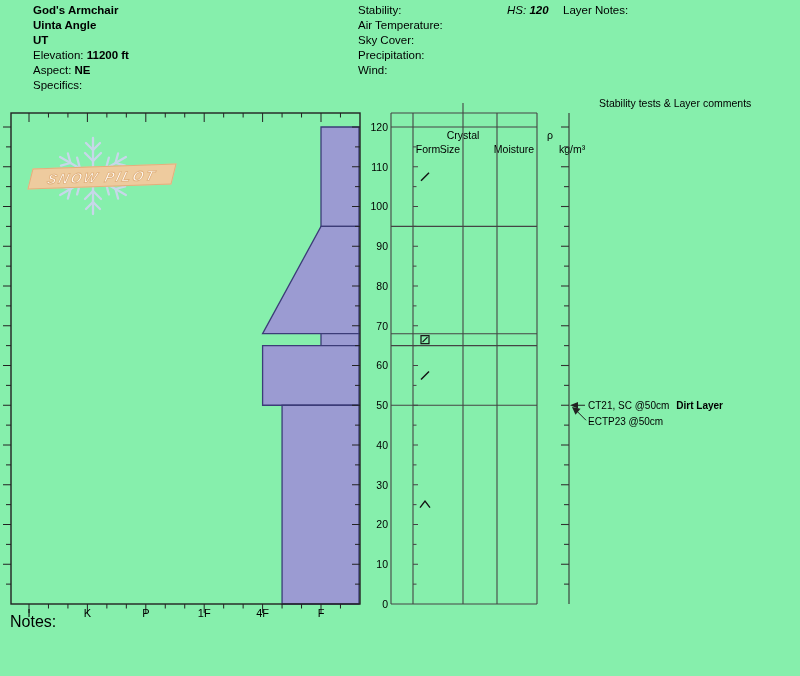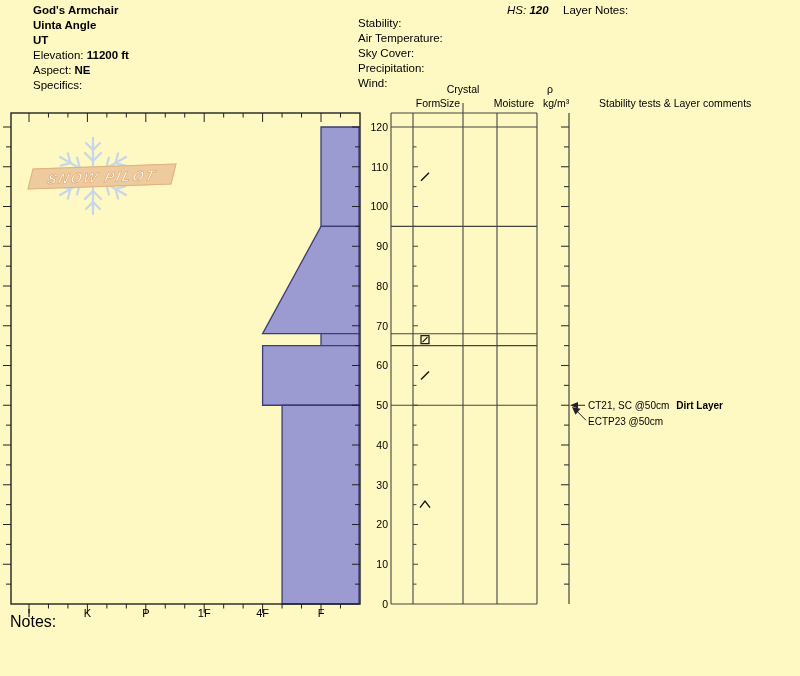--- a/index.html
+++ b/index.html
@@ -1,21 +1,21 @@
 <!DOCTYPE html>
 <html><head>
 <meta charset="utf-8">
 <style>
   html,body{margin:0;padding:0;background:#fff;}
-  .page{position:relative;width:800px;height:676px;background:#fef9c3;overflow:hidden;
+  .page{position:relative;width:800px;height:676px;background:#86efac;overflow:hidden;
         font-family:"Liberation Sans",sans-serif;color:#000;}
   .hblock{position:absolute;top:3px;font-size:11.5px;line-height:15px;white-space:nowrap;}
   .b{font-weight:bold;}
   .colhdr{position:absolute;font-size:10.5px;white-space:nowrap;}
-  .ctr{transform:translateX(-50%);}
+  .ctr{transform:translateX(-50%);margin-top:46px;}
   #profile-svg{position:absolute;left:0;top:0;z-index:2;}
   #profile-svg text{font-family:"Liberation Sans",sans-serif;fill:#000;}
   .logo{position:absolute;left:24px;top:135px;width:160px;height:90px;z-index:1;}
   .logo-banner{position:absolute;left:6px;top:31px;width:142px;height:19px;
       background:#eecb9e;border:1px solid #e2b07c;transform:skew(-14deg,-2deg);
       display:flex;align-items:center;justify-content:center;}
   .logo-banner span{font-weight:bold;font-style:italic;font-size:14px;letter-spacing:2px;
       color:#fdf8f1;-webkit-text-stroke:0.8px #dfae79;white-space:nowrap;}
   .notes{position:absolute;left:10px;top:613px;font-size:16px;}
 </style>
@@ -27,39 +27,39 @@
   <div class="hblock" style="left:33px;">
     <div class="b">God's Armchair</div>
     <div class="b">Uinta Angle</div>
     <div class="b">UT</div>
     <div><span>Elevation:</span> <span class="b">11200 ft</span></div>
     <div><span>Aspect:</span> <span class="b">NE</span></div>
     <div>Specifics:</div>
   </div>
 
 
-  <div class="hblock" style="left:358px;margin-top:13px;">
+  <div class="hblock" style="left:358px;">
     <div>Stability:</div>
     <div>Air Temperature:</div>
     <div>Sky Cover:</div>
     <div>Precipitation:</div>
     <div>Wind:</div>
   </div>
 
   <div class="hblock" style="left:507px;font-style:italic;">
     <span>HS:</span> <span class="b">120</span>
   </div>
   <div class="hblock" style="left:563px;">Layer Notes:</div>
 
   <div class="colhdr ctr" style="left:463px;top:83px;">Crystal</div>
   <div class="colhdr ctr" style="left:428px;top:97px;">Form</div>
   <div class="colhdr ctr" style="left:450px;top:97px;">Size</div>
   <div class="colhdr ctr" style="left:514px;top:97px;">Moisture</div>
   <div class="colhdr ctr" style="left:550px;top:83px;">ρ</div>
-  <div class="colhdr ctr" style="left:556px;top:97px;">kg/m³</div>
+  <div class="colhdr ctr" style="left:556px;top:97px;padding-left:32px;">kg/m³</div>
   <div class="colhdr" style="left:599px;top:97px;">Stability tests &amp; Layer comments</div>
 
   <div class="logo">
     <svg width="160" height="90" viewBox="0 0 160 90">
       <g transform="translate(69,41)" stroke="#c7d7e9" stroke-width="2.3" stroke-linecap="round" fill="none">
         <g id="arm">
           <line x1="0" y1="0" x2="0" y2="-38"></line>
           <line x1="0" y1="-15" x2="-8" y2="-23"></line>
             <line x1="0" y1="-15" x2="8" y2="-23"></line>
           <line x1="0" y1="-26" x2="-7" y2="-33"></line>

